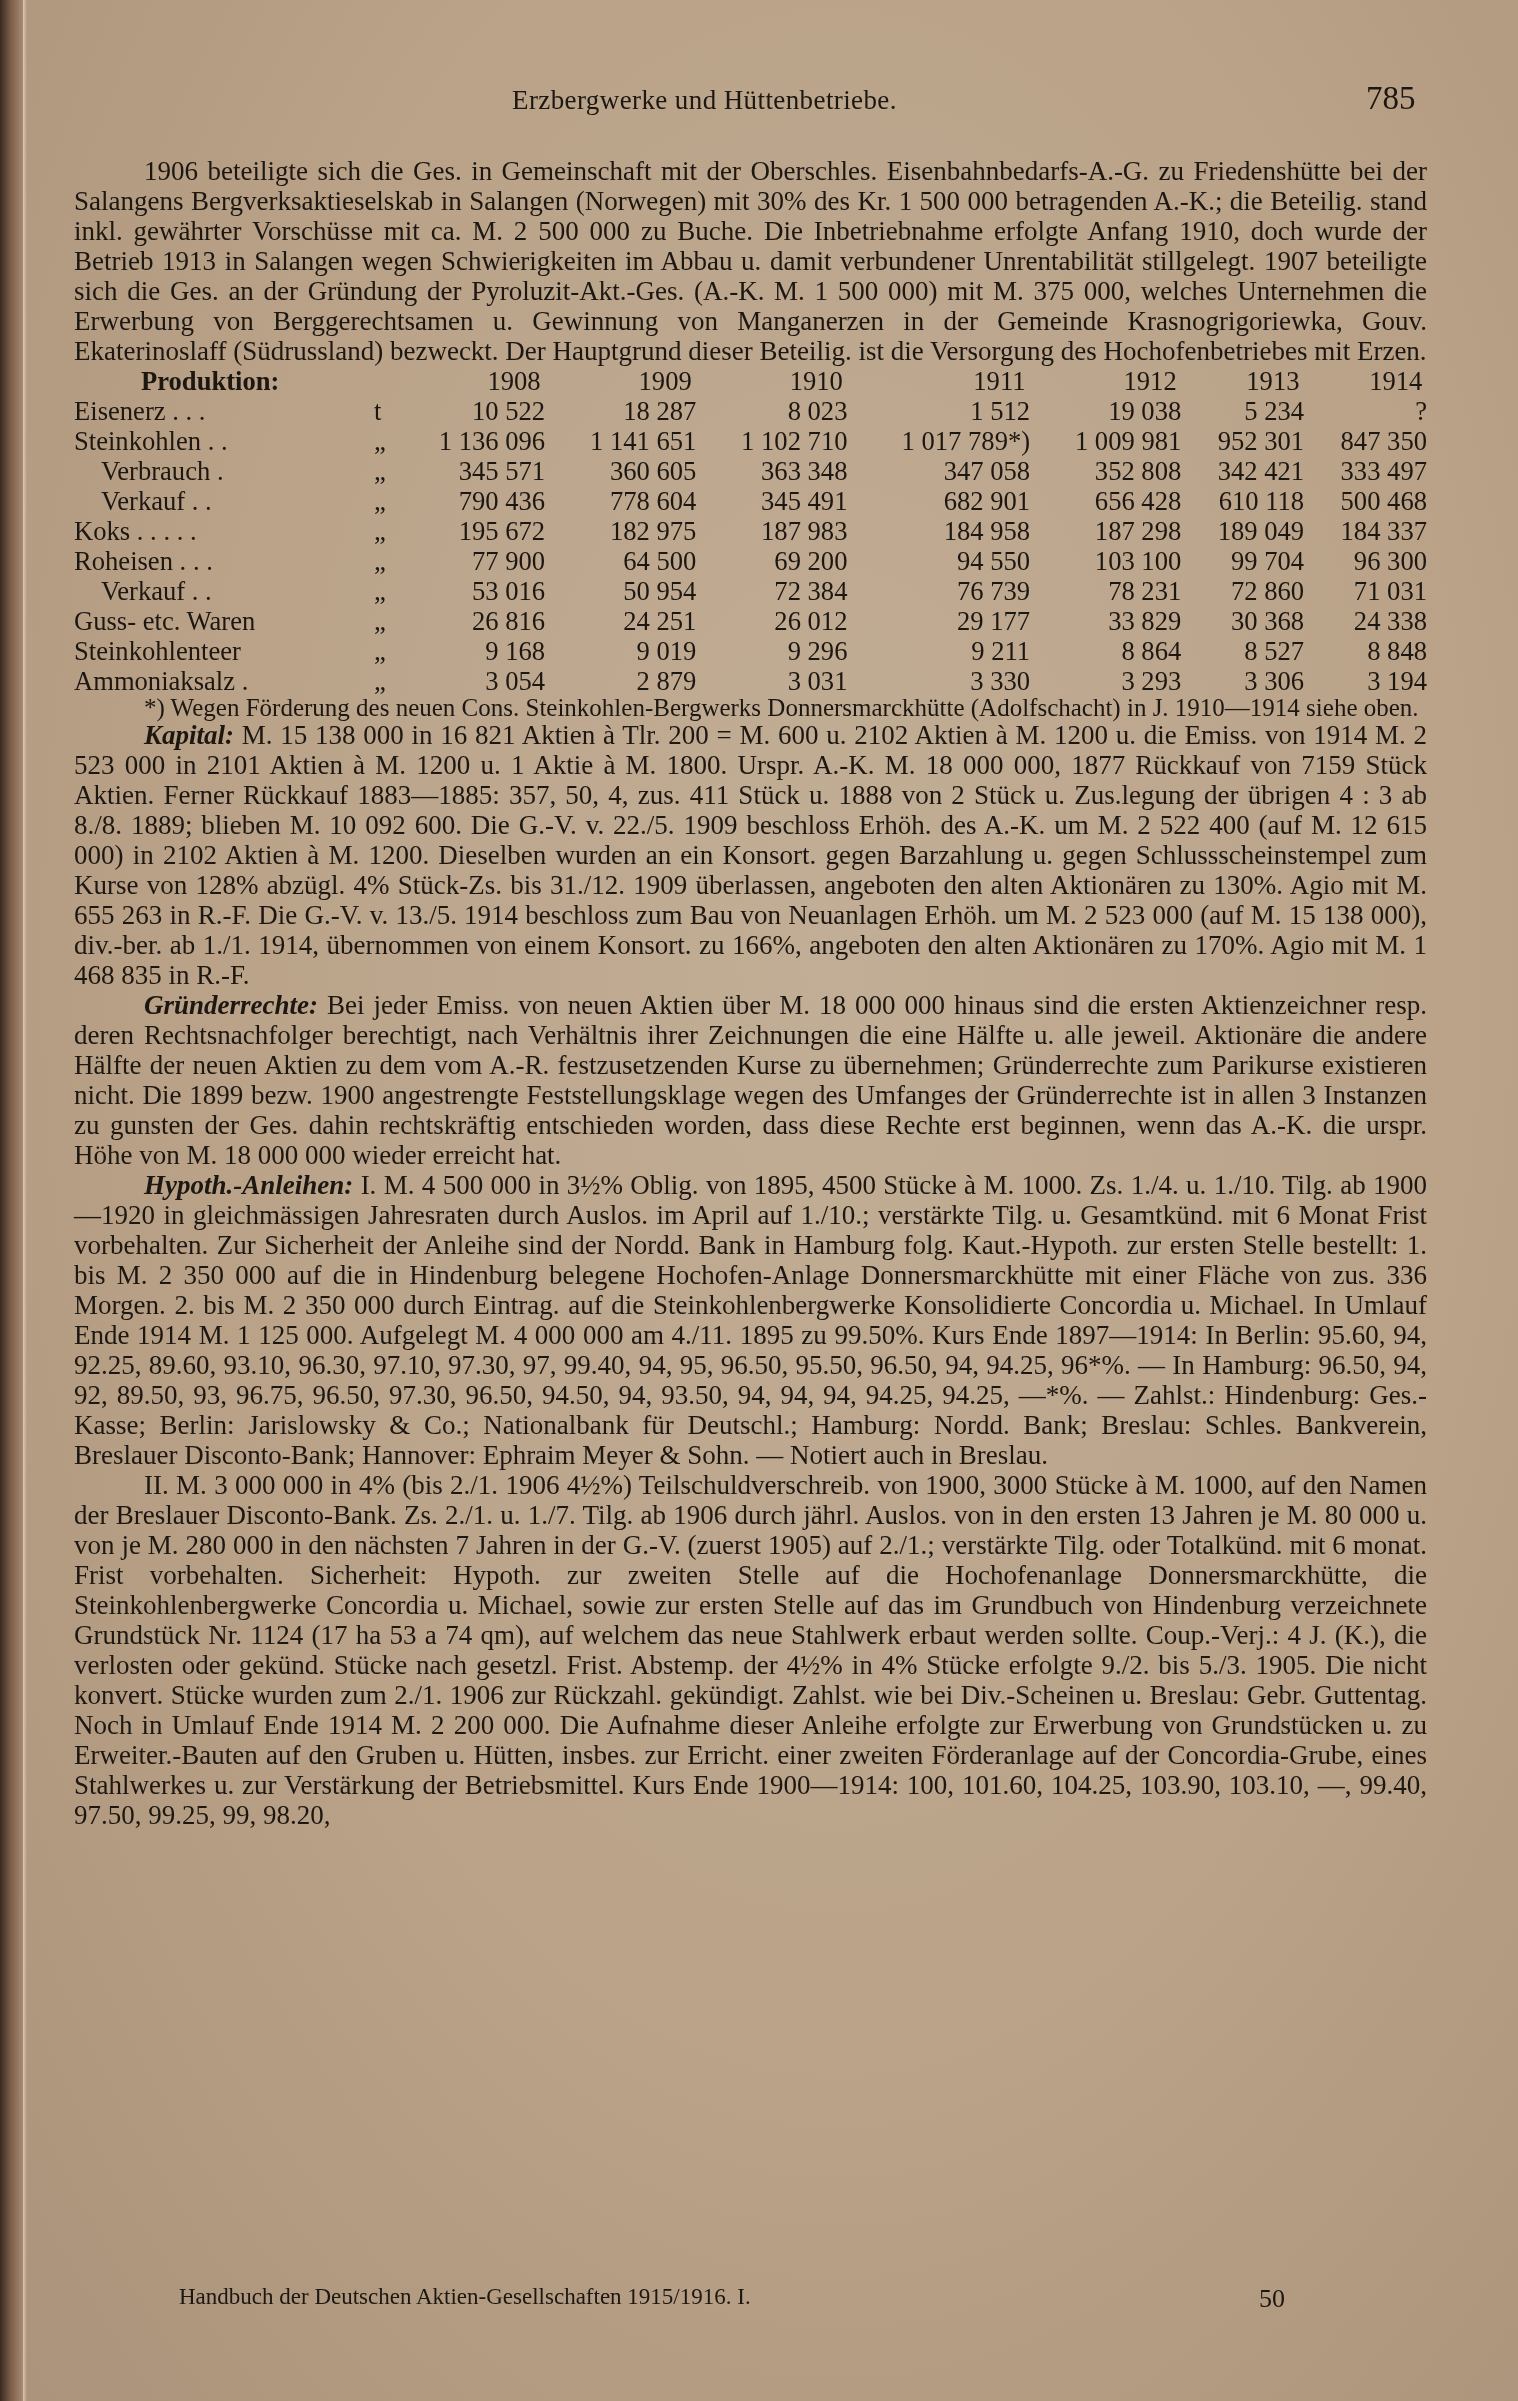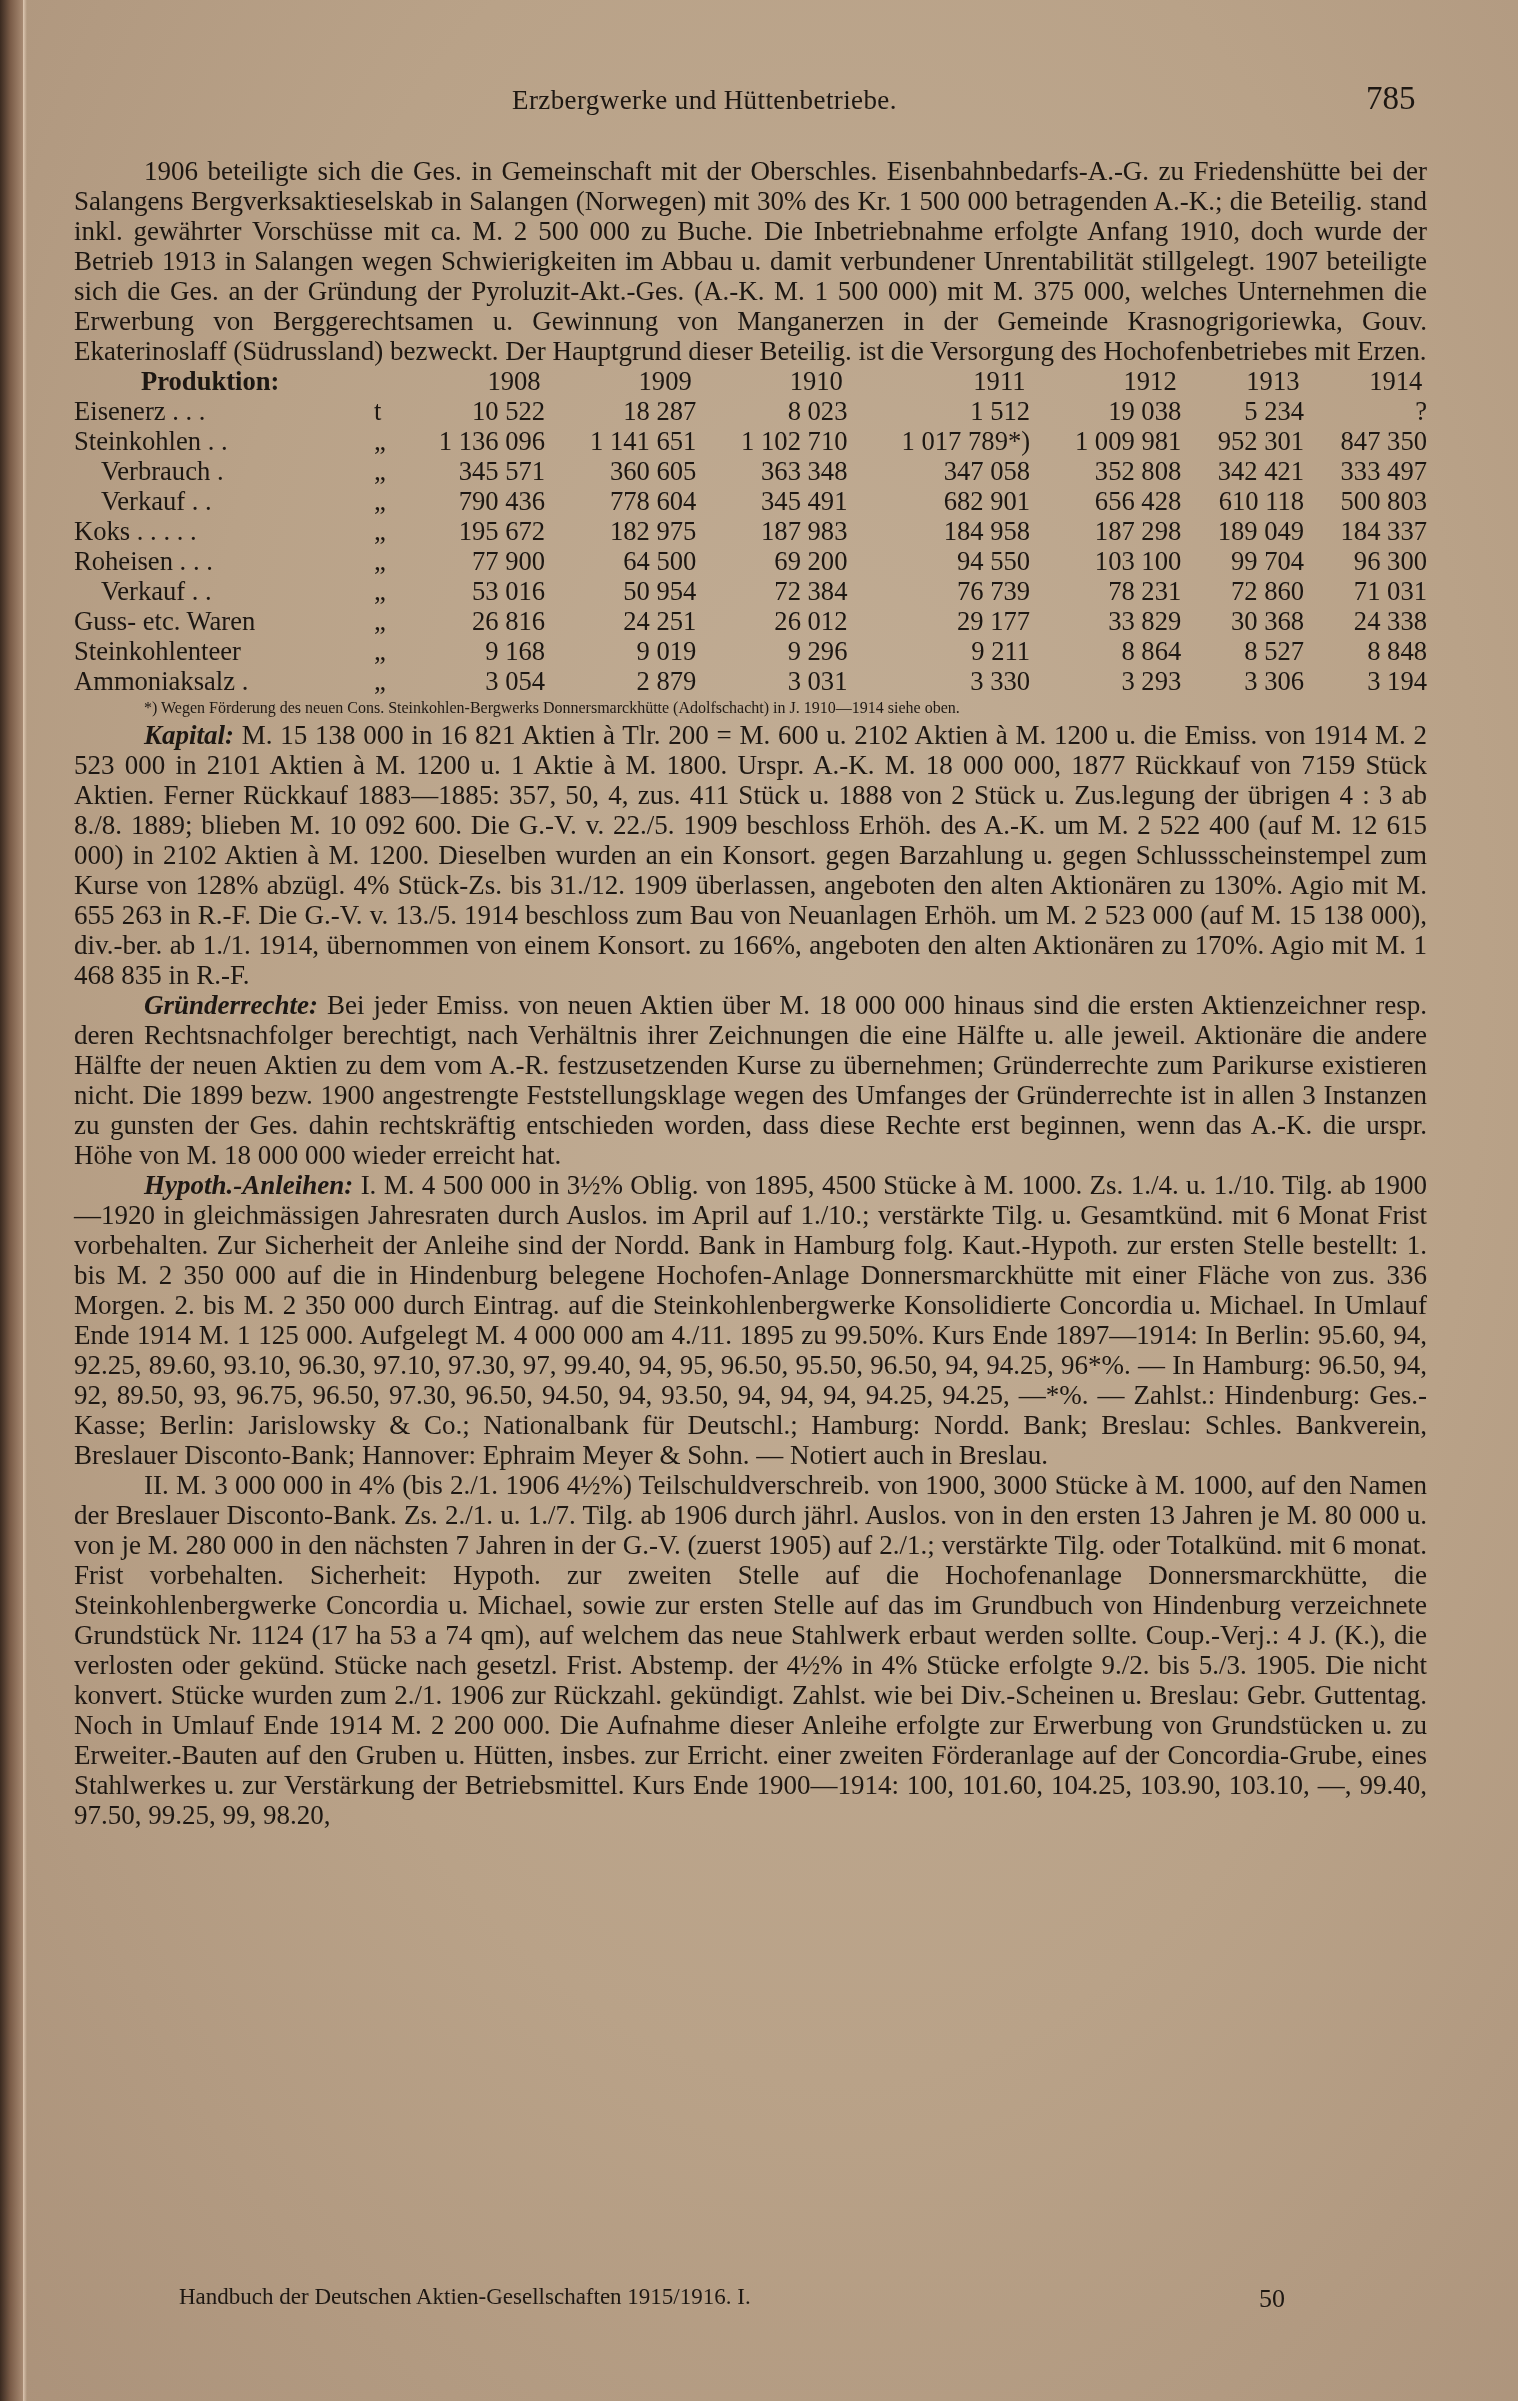--- a/index.html
+++ b/index.html
@@ -49,21 +49,21 @@
   .prod-table td, .prod-table th {
     padding: 0; white-space: nowrap; font-weight: normal;
   }
   .prod-table th.label-head { text-align: left; padding-left: 67px; font-weight: bold; }
   .prod-table th.year { text-align: right; padding-right: 4.6px; }
   .prod-table td.item { text-align: left; width: 273px; }
   .prod-table td.item.sub { padding-left: 27px; }
   .prod-table td.unit { width: 20px; text-align: left; }
   .prod-table td.num { text-align: right; padding-right: 0; }
   .footnote {
-    font-size: 16px; line-height: 24px; margin: 3px 0 20px 0; font-family: Liberation Serif, serif;
+    font-size: 25px; line-height: 24px; margin: 3px 0 20px 0; font-family: Liberation Serif, serif;
   }
   .footnote.indent { text-indent: 70px; }
   .footer {
     position: absolute; top: 2284px; left: 135px; width: 1291px; height: 30px;
     font-family: "Liberation Serif", serif;
     margin-left: 44px;
   }
   .footer-title { position: absolute; left: 0; top: 0; font-size: 23px; }
   .footer-sig { position: absolute; left: 1080px; top: 0; font-size: 26px; }
 </style>
@@ -131,21 +131,21 @@
           </tr>
           <tr>
             <td class="item sub">Verkauf . .</td>
             <td class="unit">„</td>
             <td class="num">790 436</td>
             <td class="num">778 604</td>
             <td class="num">345 491</td>
             <td class="num">682 901</td>
             <td class="num">656 428</td>
             <td class="num">610 118</td>
-            <td class="num">500 803</td>
+            <td class="num">500 468</td>
           </tr>
           <tr>
             <td class="item">Koks . . . . .</td>
             <td class="unit">„</td>
             <td class="num">195 672</td>
             <td class="num">182 975</td>
             <td class="num">187 983</td>
             <td class="num">184 958</td>
             <td class="num">187 298</td>
             <td class="num">189 049</td>

